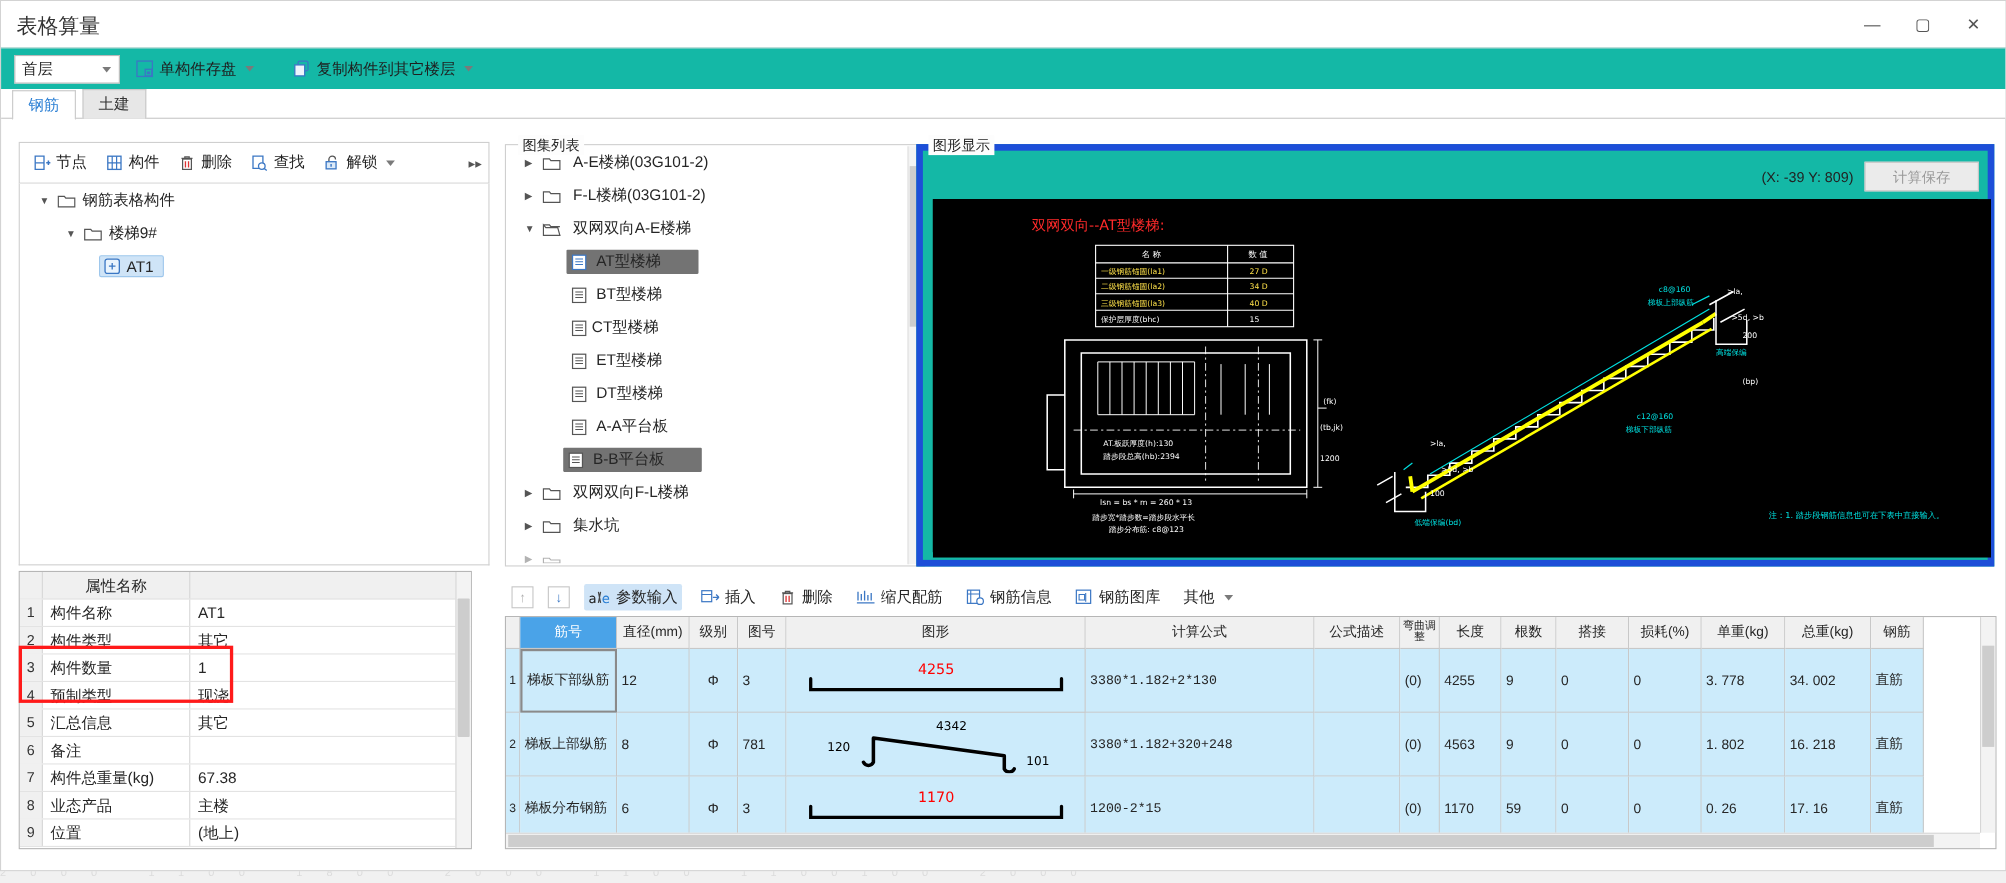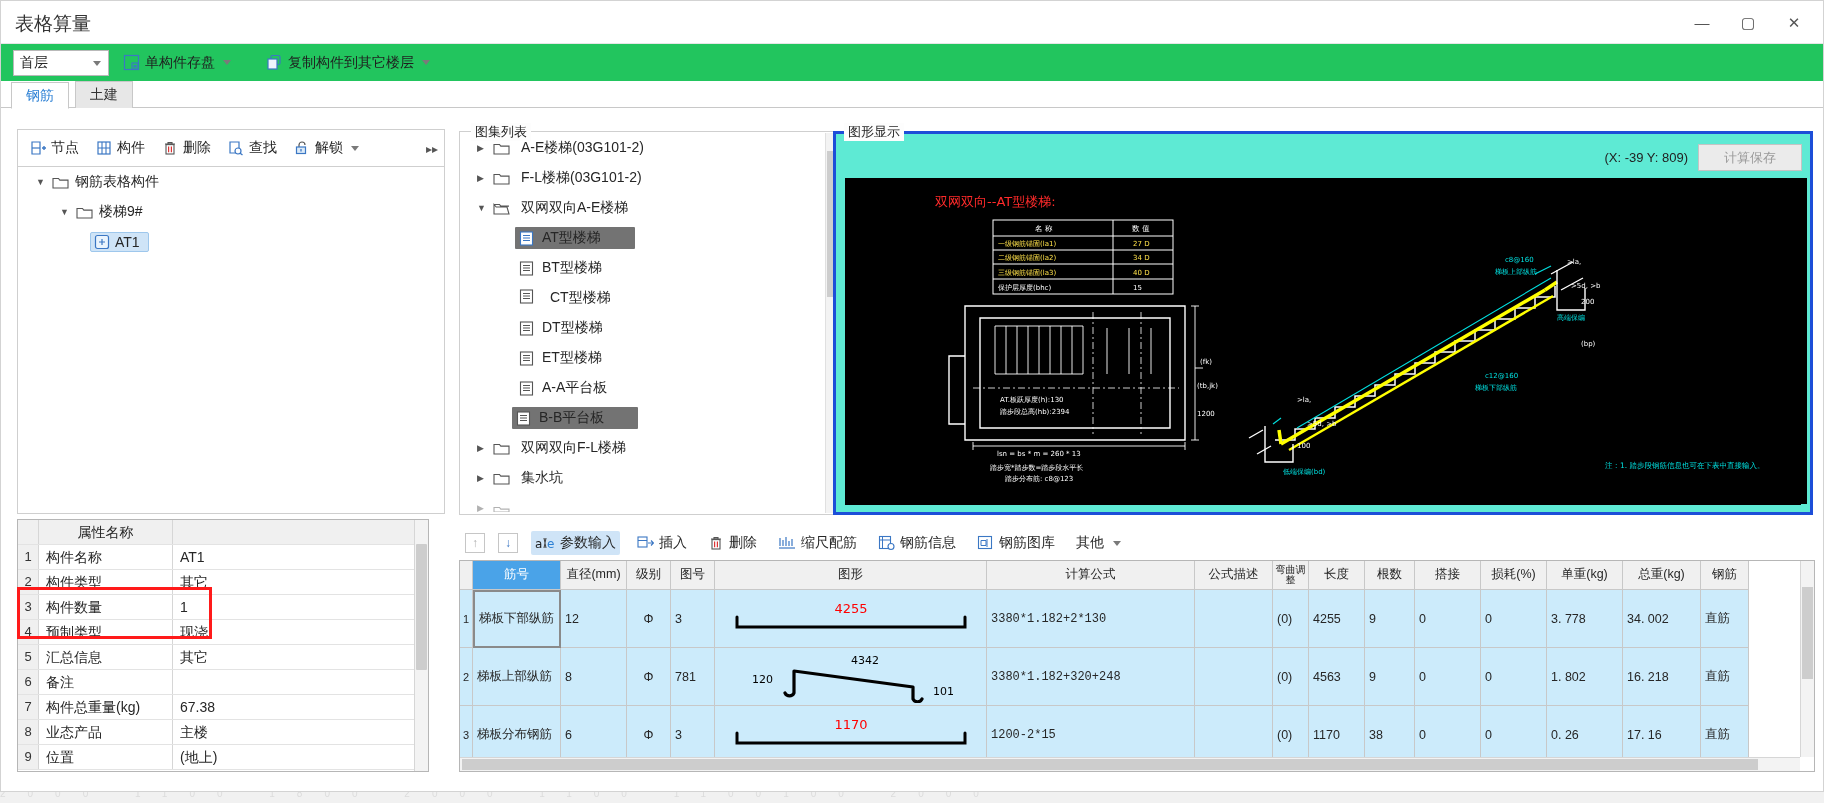--- a/index.html
+++ b/index.html
@@ -40,21 +40,21 @@
   }
   .winbtns { position:absolute; right:6px; top:6px; display:flex; }
   .winbtn {
     width:46px; height:30px; display:flex; align-items:center; justify-content:center;
     color:#555; font-size:15px; line-height:1;
   }
 
   
   .toolbar {
     position:relative; height:38px; border-top:1px solid #e6e6e6;
-    background:#22c55e; display:flex; align-items:center; padding-left:12px; gap:10px;
+    background:#14b8a6; display:flex; align-items:center; padding-left:12px; gap:10px;
   }
   .combo {
     width:96px; height:26px; border:1px solid #b9b9b9; background:#fff;
     display:flex; align-items:center; padding-left:6px; font-size:14px; position:relative;
   }
   .combo .arrow { position:absolute; right:7px; top:10px; }
   .arrow, .caret {
     width:0;height:0;border-left:4px solid transparent;border-right:4px solid transparent;
     border-top:5px solid #7a7a7a;
   }
@@ -113,21 +113,21 @@
   .atlas-body { position:absolute; inset:1px 15px 1px 1px; overflow:hidden; }
   .arow { display:flex; align-items:center; height:30px; font-size:14px; }
   .arow.sel .alabel { background:#737373; }
   .alabel { padding:2px 34px 2px 4px; border-radius:1px; }
   .ascroll { position:absolute; right:1px; top:1px; width:14px; bottom:1px; background:#f3f3f3; border-left:1px solid #e0e0e0;}
   .athumb { position:absolute; left:1px; top:18px; width:11px; height:146px; background:#cdcdcd;}
 
   
   .gfx-title { position:absolute; left:843px; top:122px; background:#fdfdfd; padding:0 4px; font-size:13px; }
   .gfx { position:absolute; left:832px; top:130px; width:980px; height:384px;
-     border:3px solid #1d4ed8; background:#5eead4; }
+     border:6px solid #1d4ed8; background:#14b8a6; }
   .gfx-coord { position:absolute; right:122px; top:16px; font-size:13px; color:#222; }
   .gfx-save {
     position:absolute; right:8px; top:10px; width:104px; height:27px;
     background:#ebebeb; border:1px solid #c4c4c4; color:#9a9a9a;
     display:flex; align-items:center; justify-content:center; font-size:13px;
   }
   .canvas { position:absolute; left:9px; top:44px; right:9px; bottom:7px; background:#000; }
 
   
   .rtool { position:absolute; left:458px; top:525px; width:1355px; height:34px;
@@ -402,50 +402,50 @@
             <span>
               <svg width="15" height="15" viewBox="0 0 15 15">
                   <rect x="1.5" y="1" width="12" height="13" fill="#fff" stroke="#555" stroke-width="1.1"></rect>
                   <path d="M4 4.5h7M4 7h7M4 9.5h7" stroke="#555" stroke-width="1"></path>
                 </svg>
             </span>
             <span>BT型楼梯</span>
           </span>
         </div>
         <div class="arow" style="padding-left:54px">
-          <span class="alabel" style="display:inline-flex;gap:16px">
+          <span class="alabel" style="display:inline-flex;align-items:center;gap:4px">
             <span>
               <svg width="15" height="15" viewBox="0 0 15 15">
                   <rect x="1.5" y="1" width="12" height="13" fill="#fff" stroke="#555" stroke-width="1.1"></rect>
                   <path d="M4 4.5h7M4 7h7M4 9.5h7" stroke="#555" stroke-width="1"></path>
                 </svg>
             </span>
             <span>CT型楼梯</span>
+          </span>
+        </div>
+        <div class="arow" style="padding-left:54px">
+          <span class="alabel" style="display:inline-flex;align-items:center;gap:8px">
+            <span>
+              <svg width="15" height="15" viewBox="0 0 15 15">
+                  <rect x="1.5" y="1" width="12" height="13" fill="#fff" stroke="#555" stroke-width="1.1"></rect>
+                  <path d="M4 4.5h7M4 7h7M4 9.5h7" stroke="#555" stroke-width="1"></path>
+                </svg>
+            </span>
+            <span>ET型楼梯</span>
           </span>
         </div>
         <div class="arow" style="padding-left:54px">
           <span class="alabel" style="display:inline-flex;align-items:center;gap:8px">
             <span>
               <svg width="15" height="15" viewBox="0 0 15 15">
                   <rect x="1.5" y="1" width="12" height="13" fill="#fff" stroke="#555" stroke-width="1.1"></rect>
                   <path d="M4 4.5h7M4 7h7M4 9.5h7" stroke="#555" stroke-width="1"></path>
                 </svg>
             </span>
             <span>DT型楼梯</span>
-          </span>
-        </div>
-        <div class="arow" style="padding-left:54px">
-          <span class="alabel" style="display:inline-flex;align-items:center;gap:8px">
-            <span>
-              <svg width="15" height="15" viewBox="0 0 15 15">
-                  <rect x="1.5" y="1" width="12" height="13" fill="#fff" stroke="#555" stroke-width="1.1"></rect>
-                  <path d="M4 4.5h7M4 7h7M4 9.5h7" stroke="#555" stroke-width="1"></path>
-                </svg>
-            </span>
-            <span>ET型楼梯</span>
           </span>
         </div>
         <div class="arow" style="padding-left:54px">
           <span class="alabel" style="display:inline-flex;align-items:center;gap:8px">
             <span>
               <svg width="15" height="15" viewBox="0 0 15 15">
                   <rect x="1.5" y="1" width="12" height="13" fill="#fff" stroke="#555" stroke-width="1.1"></rect>
                   <path d="M4 4.5h7M4 7h7M4 9.5h7" stroke="#555" stroke-width="1"></path>
                 </svg>
             </span>
@@ -778,21 +778,21 @@
         <div class="rtd c" style="width:272px">
           <svg width="248" height="40" viewBox="0 0 248 40">
             <text x="124" y="14" fill="#ff0000" font-size="13" text-anchor="middle" font-family="DejaVu Sans, sans-serif">1170</text>
             <path d="M10 18 v10 h228 v-10" fill="none" stroke="#000" stroke-width="3" stroke-linecap="round"></path>
           </svg>
         </div>
         <div class="rtd" style="width:208px;font-family:'Liberation Mono',monospace;font-size:12px">1200-2*15</div>
         <div class="rtd" style="width:78px"></div>
         <div class="rtd" style="width:36px">(0)</div>
         <div class="rtd" style="width:56px">1170</div>
-        <div class="rtd" style="width:50px">38</div>
+        <div class="rtd" style="width:50px">59</div>
         <div class="rtd" style="width:66px">0</div>
         <div class="rtd" style="width:66px">0</div>
         <div class="rtd" style="width:76px">0. 26</div>
         <div class="rtd" style="width:78px">17. 16</div>
         <div class="rtd" style="width:48px">直筋</div>
       </div>
 
       <div class="rtr">
         <div class="rownum" style="height:12px;font-size:10px">4</div>
         <div class="rtd" style="width:1290px;height:12px;background:#fff"></div>

